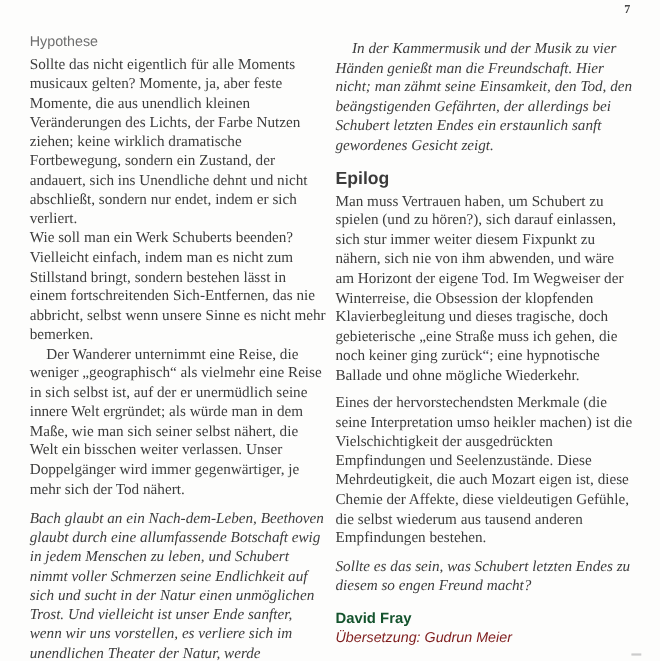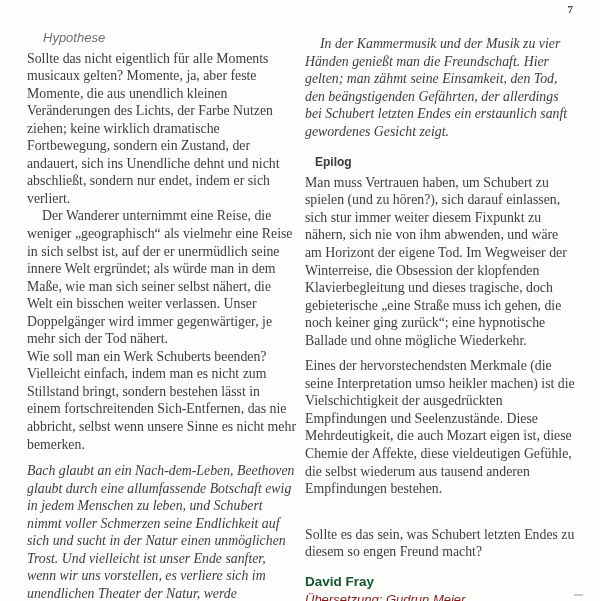--- a/index.html
+++ b/index.html
@@ -36,31 +36,30 @@
     line-height: 17.55px;
     text-align: left;
     hyphens: auto;
     -webkit-hyphens: auto;
   }
   .col-left  { left: 27px;  width: 269px; }
   .col-right { left: 305px; width: 273px; }
 
   .subhead-italic {
     font-family: "Liberation Sans", sans-serif;
-    font-style: italic;
     font-size: 13px;
     color: #6e6e6e;
-    margin: 0 0 3px 16px;
+    margin: 0 0 3px 0;
   }
   .subhead-bold {
     font-family: "Liberation Sans", sans-serif;
     font-weight: bold;
-    font-size: 12px;
+    font-size: 16px;
     color: #3a3a3a;
-    margin: 10px 0 2px 10px;
+    margin: 10px 0 2px 0;
   }
   p.body-para {
     margin: 0 0 0 0;
   }
   p.spaced {
     margin-top: 8px;
   }
   p.indent-first {
     text-indent: 15px;
   }
@@ -100,39 +99,39 @@
 
   <div class="page-number">7</div>
 
   <div class="col col-left">
 
     <p class="subhead-italic">Hypothese</p>
 
     <p class="body-para">Sollte das nicht eigentlich für alle Moments musicaux gelten? Momente, ja, aber feste Momente, die aus unendlich kleinen Veränderungen des Lichts, der Farbe Nutzen ziehen; keine wirklich dramatische Fortbewegung, sondern ein Zustand, der andauert, sich ins Unendliche dehnt und nicht abschließt, sondern nur endet, indem er sich verliert.</p>
 
 
+    <p class="body-para">Wie soll man ein Werk Schuberts beenden? Vielleicht einfach, indem man es nicht zum Stillstand bringt, sondern bestehen lässt in einem fortschreitenden Sich-Entfernen, das nie abbricht, selbst wenn unsere Sinne es nicht mehr bemerken.</p>
+
     <p class="body-para indent-first">Der Wanderer unternimmt eine Reise, die weniger „geographisch“ als vielmehr eine Reise in sich selbst ist, auf der er unermüdlich seine innere Welt ergründet; als würde man in dem Maße, wie man sich seiner selbst nähert, die Welt ein bisschen weiter verlassen. Unser Doppelgänger wird immer gegenwärtiger, je mehr sich der Tod nähert.</p>
-
-    <p class="body-para">Wie soll man ein Werk Schuberts beenden? Vielleicht einfach, indem man es nicht zum Stillstand bringt, sondern bestehen lässt in einem fortschreitenden Sich-Entfernen, das nie abbricht, selbst wenn unsere Sinne es nicht mehr bemerken.</p>
 
     <p class="body-para italic-para"><span>Bach glaubt an ein Nach-dem-Leben, Beethoven glaubt durch eine allumfassende Botschaft ewig in jedem Menschen zu leben, und Schubert nimmt voller Schmerzen seine Endlichkeit auf sich und sucht in der Natur einen unmöglichen Trost. Und vielleicht ist unser Ende sanfter, wenn wir uns vorstellen, es verliere sich im unendlichen Theater der Natur, werde </span></p>
 
   </div>
 
   <div class="col col-right">
 
-    <p class="body-para italic-para indent-first" style="margin-top:6px;">In der Kammermusik und der Musik zu vier Händen genießt man die Freundschaft. Hier gelten; man zähmt seine Einsamkeit, den Tod, den beängstigenden Gefährten, der allerdings bei Schubert letzten Endes ein erstaunlich sanft gewordenes Gesicht zeigt.</p>
+    <p class="body-para italic-para indent-first" style="margin-top:6px;">In der Kammermusik und der Musik zu vier Händen genießt man die Freundschaft. Hier nicht; man zähmt seine Einsamkeit, den Tod, den beängstigenden Gefährten, der allerdings bei Schubert letzten Endes ein erstaunlich sanft gewordenes Gesicht zeigt.</p>
 
     <p class="subhead-bold" style="margin-top:14px;">Epilog</p>
 
     <p class="body-para"><span>Man muss Vertrauen haben, um Schubert zu spielen (und zu hören?), sich darauf einlassen, sich stur immer weiter diesem Fixpunkt zu nähern, sich nie von ihm abwenden, und wäre am Horizont der eigene Tod. Im </span><span class="title-cite">Wegweiser</span><span> der Winterreise, die Obsession der klopfenden Klavierbegleitung und dieses tragische, doch gebieterische „eine Straße muss ich gehen, die noch keiner ging zurück“; eine hypnotische Ballade und ohne mögliche Wiederkehr.</span></p>
 
     <p class="body-para spaced" style="">Eines der hervorstechendsten Merkmale (die seine Interpretation umso heikler machen) ist die Vielschichtigkeit der ausgedrückten Empfindungen und Seelenzustände. Diese Mehrdeutigkeit, die auch Mozart eigen ist, diese Chemie der Affekte, diese vieldeutigen Gefühle, die selbst wiederum aus tausend anderen Empfindungen bestehen.</p>
 
-    <p class="body-para spaced" style="margin-top:28px;">Sollte es das sein, was Schubert letzten Endes zu diesem so engen Freund macht?</p>
+    <p class="body-para spaced" style="margin-top:8px;font-style:italic;">Sollte es das sein, was Schubert letzten Endes zu diesem so engen Freund macht?</p>
 
     <p class="author-name">David Fray</p>
 
     <p class="translator">Übersetzung: Gudrun Meier</p>
 
   </div>
 
   <div class="scan-artifact"></div>
 
 </div>

